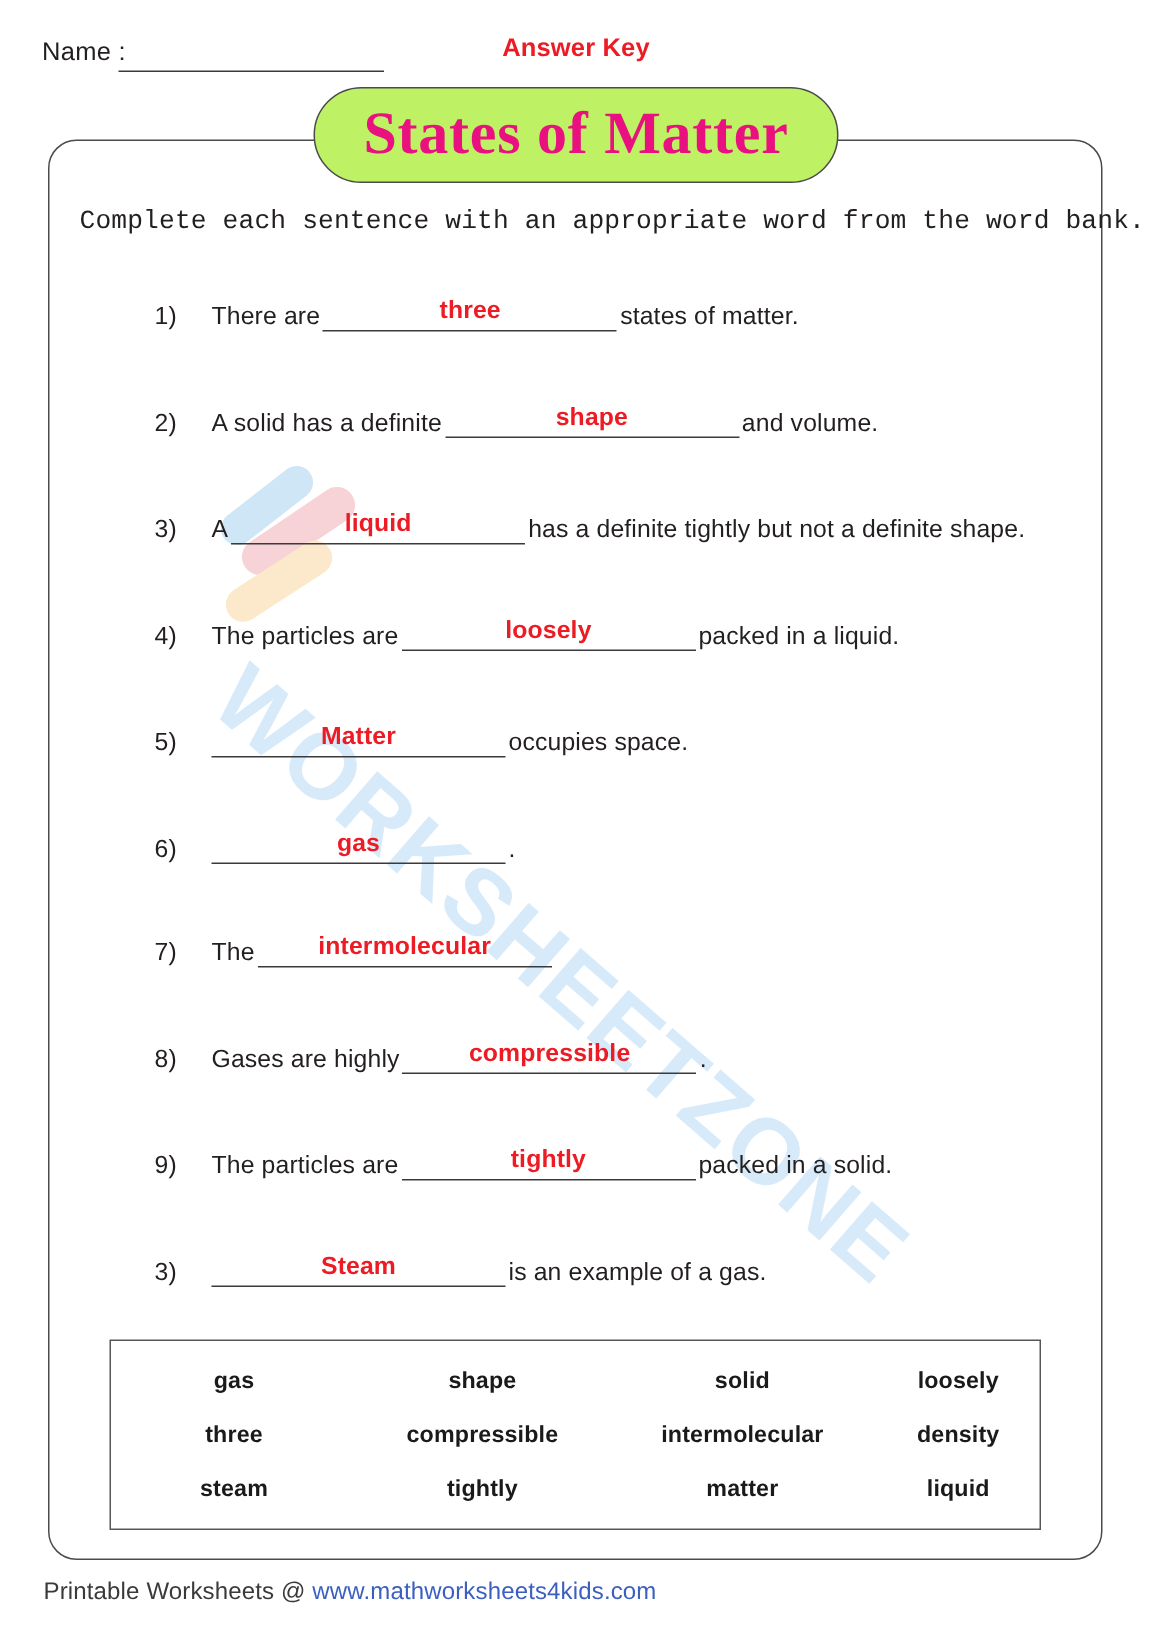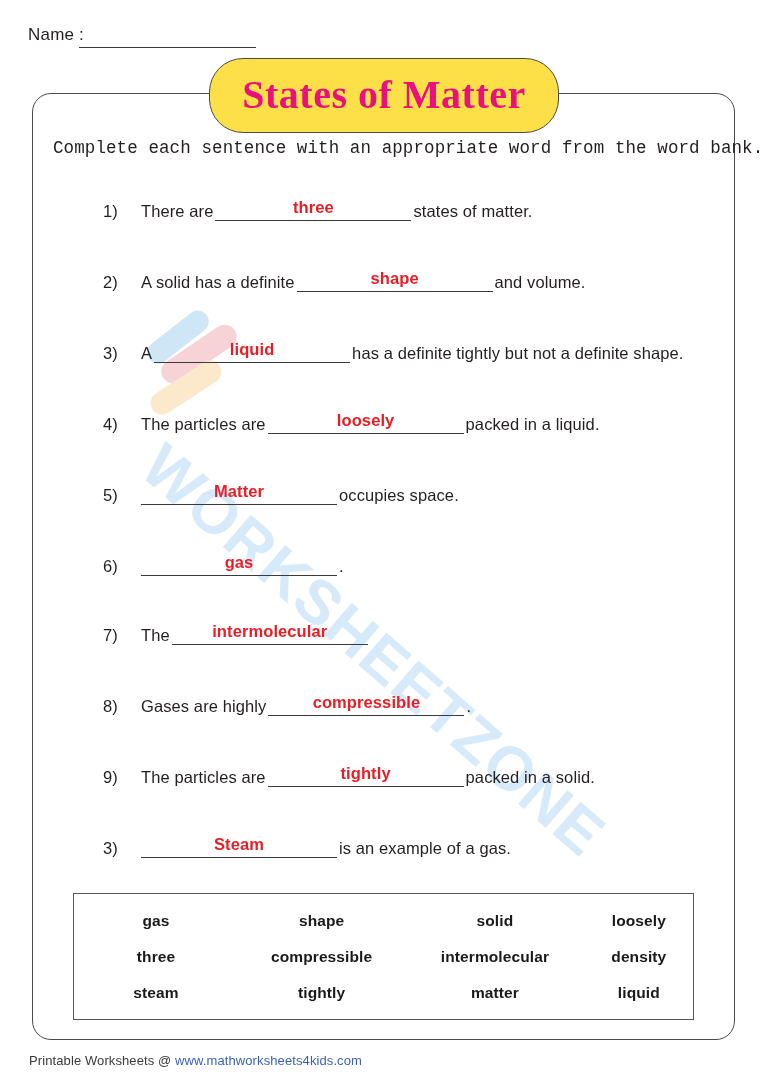--- a/index.html
+++ b/index.html
@@ -42,24 +42,24 @@
     width: 703px; height: 947px;
     border: 1.6px solid #4b4b4b;
     border-radius: 19px;
     background: transparent;
   }
 
   
   .title-pill {
     position: absolute;
     left: 209px; top: 58px;
-    width: 350px; height: 75px;
+    width: 350px; height: 64px;
     border: 1.7px solid #4b4b4b;
     border-radius: 34px;
-    background: #fde047;
+    background: #bef264;
     display: flex; align-items: center; justify-content: center;
     z-index: 5;
   }
   .title-text {
     font-family: "Liberation Serif", serif;
     font-weight: bold;
     font-size: 40px;
     line-height: 1;
     color: #E8117F;
     letter-spacing: .5px;
@@ -165,41 +165,42 @@
   }
   .wb-c0 { flex: 0 0 26.5%; }
   .wb-c1 { flex: 0 0 27%; }
   .wb-c2 { flex: 0 0 29%; }
   .wb-c3 { flex: 0 0 17.5%; }
 
   
   .footer {
     position: absolute;
     left: 29px; top: 1053px;
-    font-size: 13px;
+    font-size: 16px;
     color: #3a3a3a;
     letter-spacing: .1px;
   }
   .footer .url { color: #3b5fc0; }
 </style>
 </head>
 <body>
 
 <div class="watermark">
   <div class="wm-logo">
     <div class="wm-stroke s1"></div>
     <div class="wm-stroke s2"></div>
     <div class="wm-stroke s3"></div>
   </div>
   <div class="wm-text">WORKSHEETZONE</div>
 </div>
 
 <div class="header-row">
   <div class="name-label">Name :</div>
   <div class="name-rule"></div>
+  <div class="answer-key">Answer Key</div>
 </div>
 
 <div class="page-frame"></div>
 
 <div class="title-pill">
   <div class="title-text">States of Matter</div>
 </div>
 
 <div class="instruction">Complete each sentence with an appropriate word from the word bank.</div>
 

